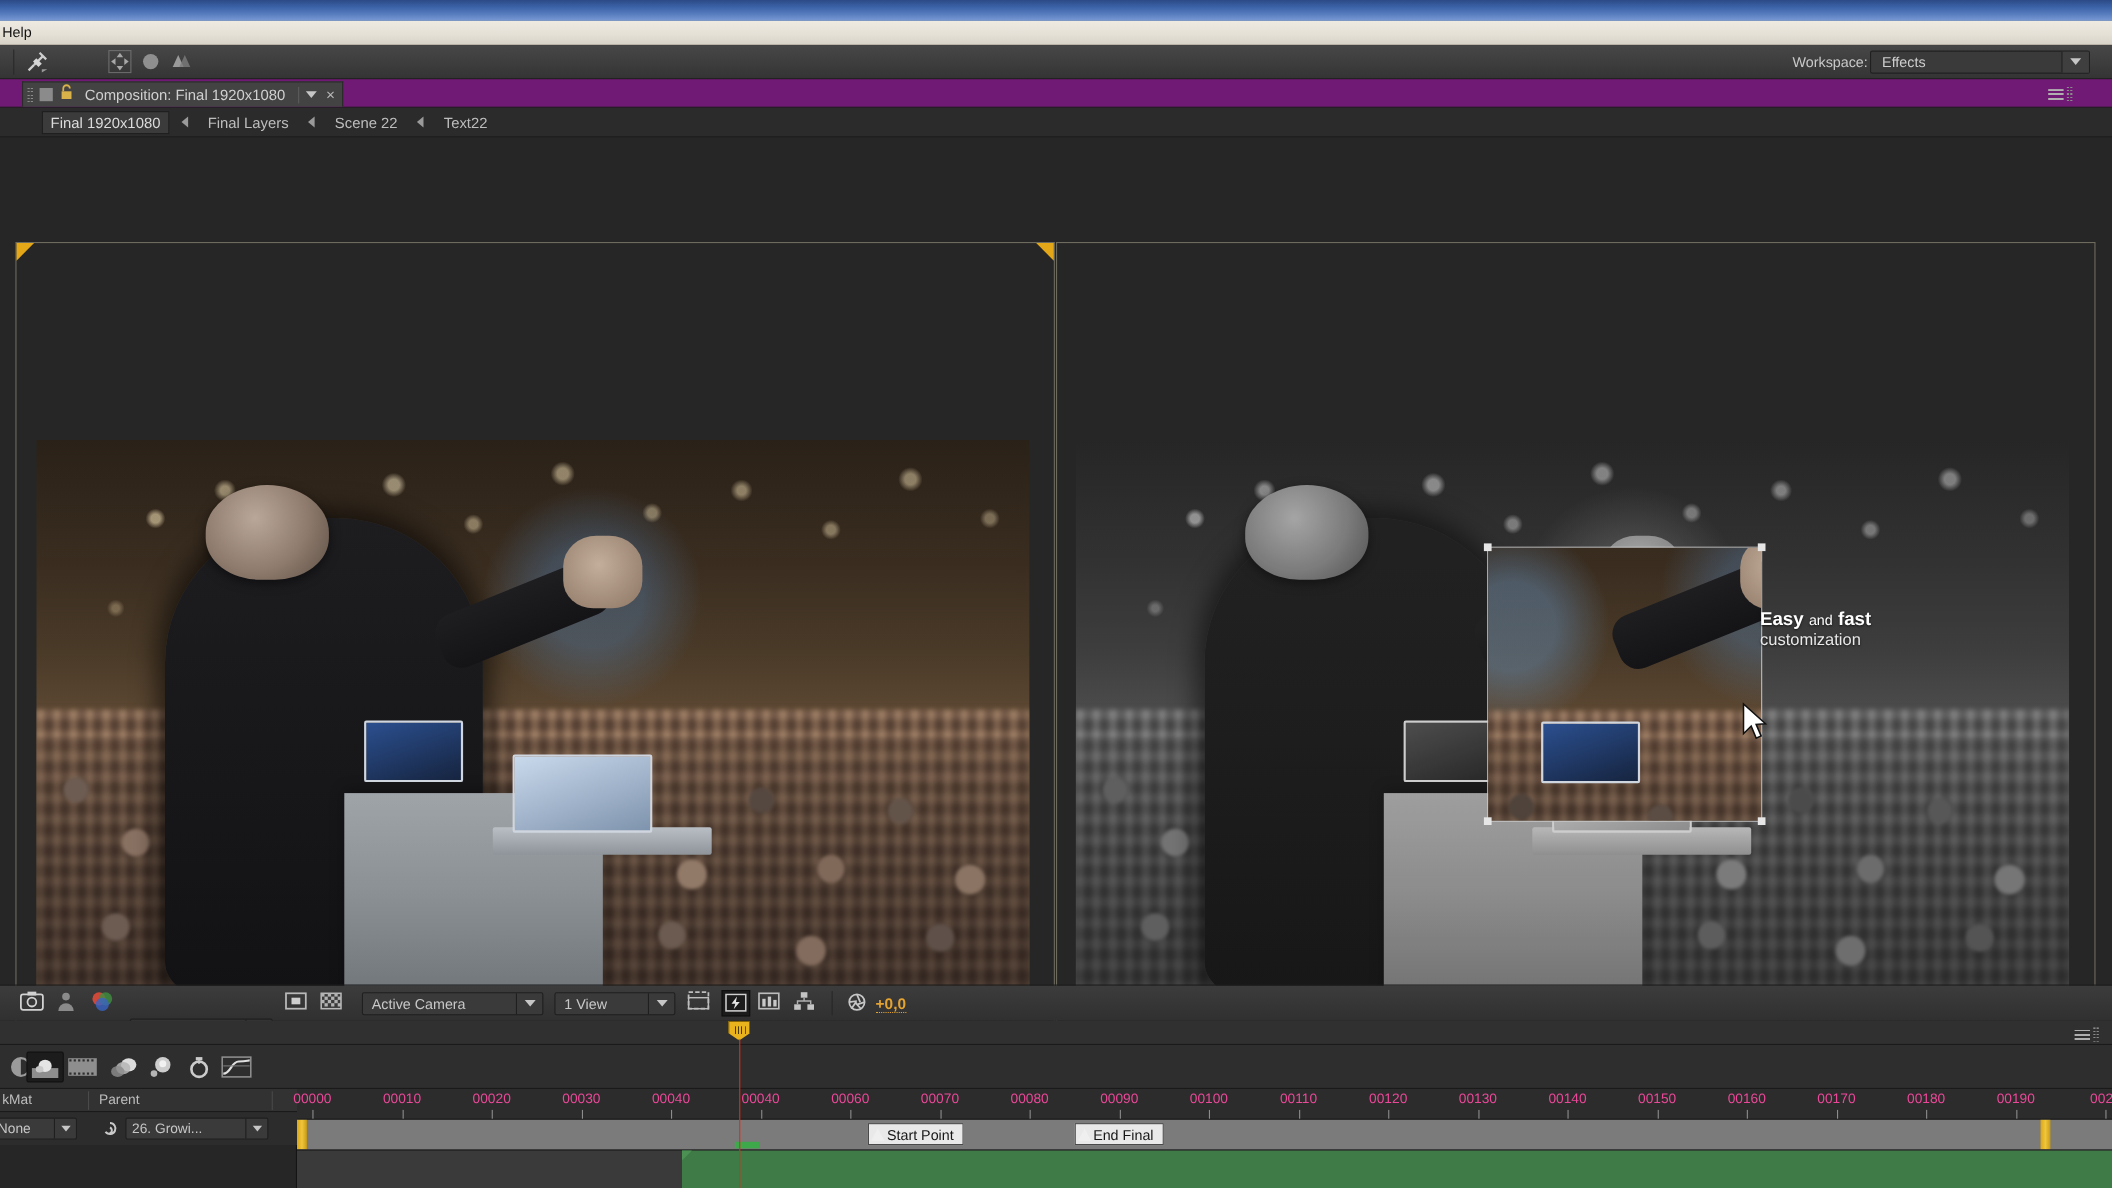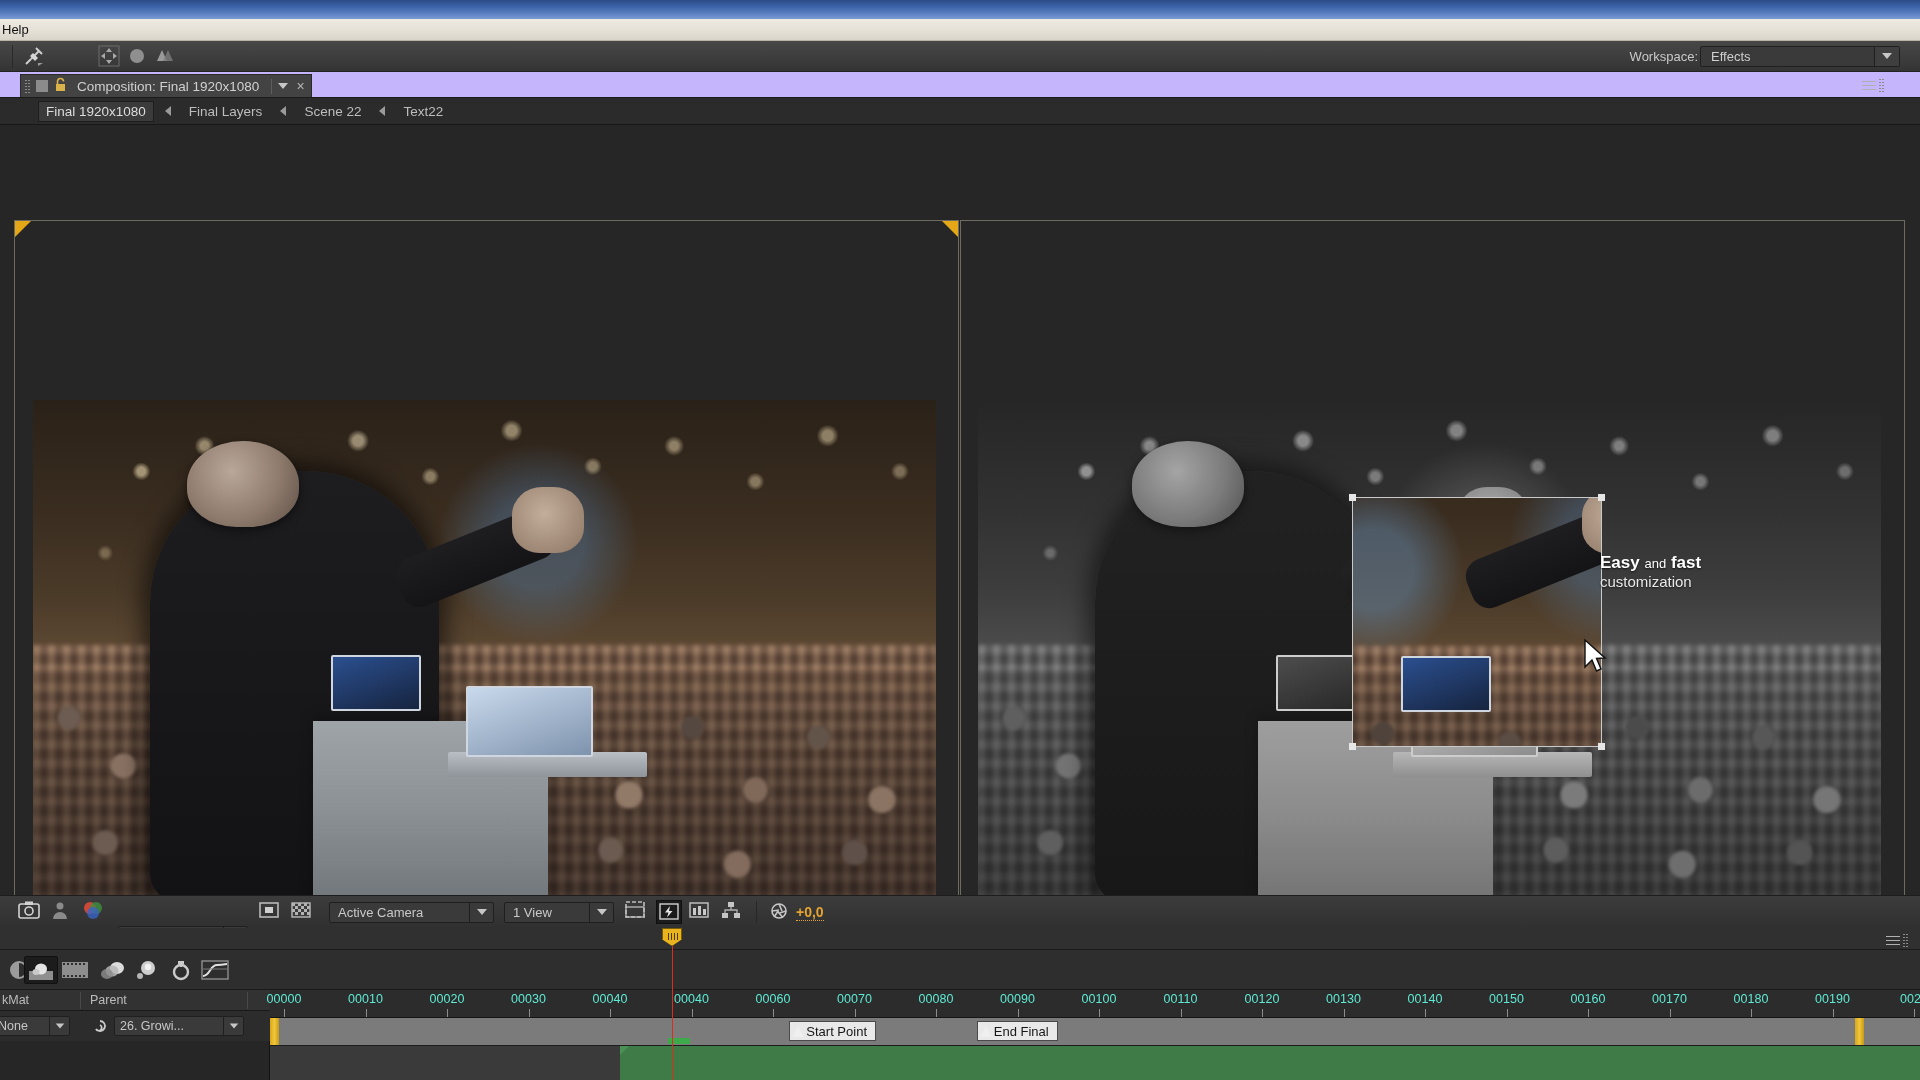--- a/index.html
+++ b/index.html
@@ -39,21 +39,21 @@
      border-left:1px solid #202020; background:#3f3f3f;}
   .caret-d{ width:0;height:0;border-left:5px solid transparent;border-right:5px solid transparent;
      border-top:6px solid #c6c6c6; }
 
   
   #comp-panel{
     position:absolute; left:0; top:72px; width:1920px; height:856px; background:#1f1f1f;
   }
   #comp-tabbar{
     position:absolute; left:0; top:0; width:1920px; height:26px;
-    background:#c4b5fd; border-bottom:1px solid #1b1b1b;
+    background:#701a75; border-bottom:1px solid #1b1b1b;
   }
   #comp-tab{
     position:absolute; left:20px; top:2px; height:23px;
     background:#434343; border:1px solid #2a2a2a; border-bottom:none;
     display:flex; align-items:center; gap:6px; padding:0 6px 0 4px;
   }
   #comp-tab .ttl{ color:#d0d0d0; font-size:13.5px; padding:0 6px 0 4px; }
   .tab-dots{ width:5px;height:13px;
     background:repeating-linear-gradient(180deg,#8a8a8a 0 1px,transparent 1px 3px),
                repeating-linear-gradient(180deg,#8a8a8a 0 1px,transparent 1px 3px);
@@ -226,21 +226,21 @@
   #tl-row{ position:absolute; left:0; top:21px; width:270px; height:30px; background:#2c2c2c;}
   .row-dd{ position:absolute; height:20px; background:#3a3a3a; border:1px solid #1f1f1f;
      border-radius:2px; display:flex; align-items:center;}
   .row-dd .v{ color:#c6c6c6; font-size:12.5px; padding:0 5px;}
   .row-dd .ab{ position:absolute; right:0; top:0; bottom:0; width:20px;
      border-left:1px solid #1f1f1f; display:flex;align-items:center;justify-content:center;}
 
   #tl-right{ position:absolute; left:270px; top:62px; width:1650px; height:90px; background:#242424;}
   #ruler{ position:absolute; left:0; top:0; width:1650px; height:28px; background:#2c2c2c;
      border-bottom:1px solid #151515;}
-  .tick-lbl{ position:absolute; top:2px; color:#5eead4; font-size:12.5px; transform:translateX(-50%);
+  .tick-lbl{ position:absolute; top:2px; color:#ec4899; font-size:12.5px; transform:translateX(-50%);
      white-space:nowrap;}
   .tick{ position:absolute; top:19px; width:1px; height:8px; background:#8d8d8d;}
 
   #markers-band{ position:absolute; left:0; top:28px; width:1650px; height:31px; background:#7b7b7b;
      border-bottom:1px solid #3a3a3a;}
   .marker{ position:absolute; top:3px; height:20px; background:#e9e9e9; border:1px solid #4a4a4a;
      display:flex; align-items:center; padding:0 8px 0 16px; color:#171717; font-size:13px;}
   .marker::before{ content:""; position:absolute; left:2px; top:4px; width:0;height:0;
      border-left:6px solid transparent;border-right:6px solid transparent;border-bottom:11px solid #efefef;}
 

